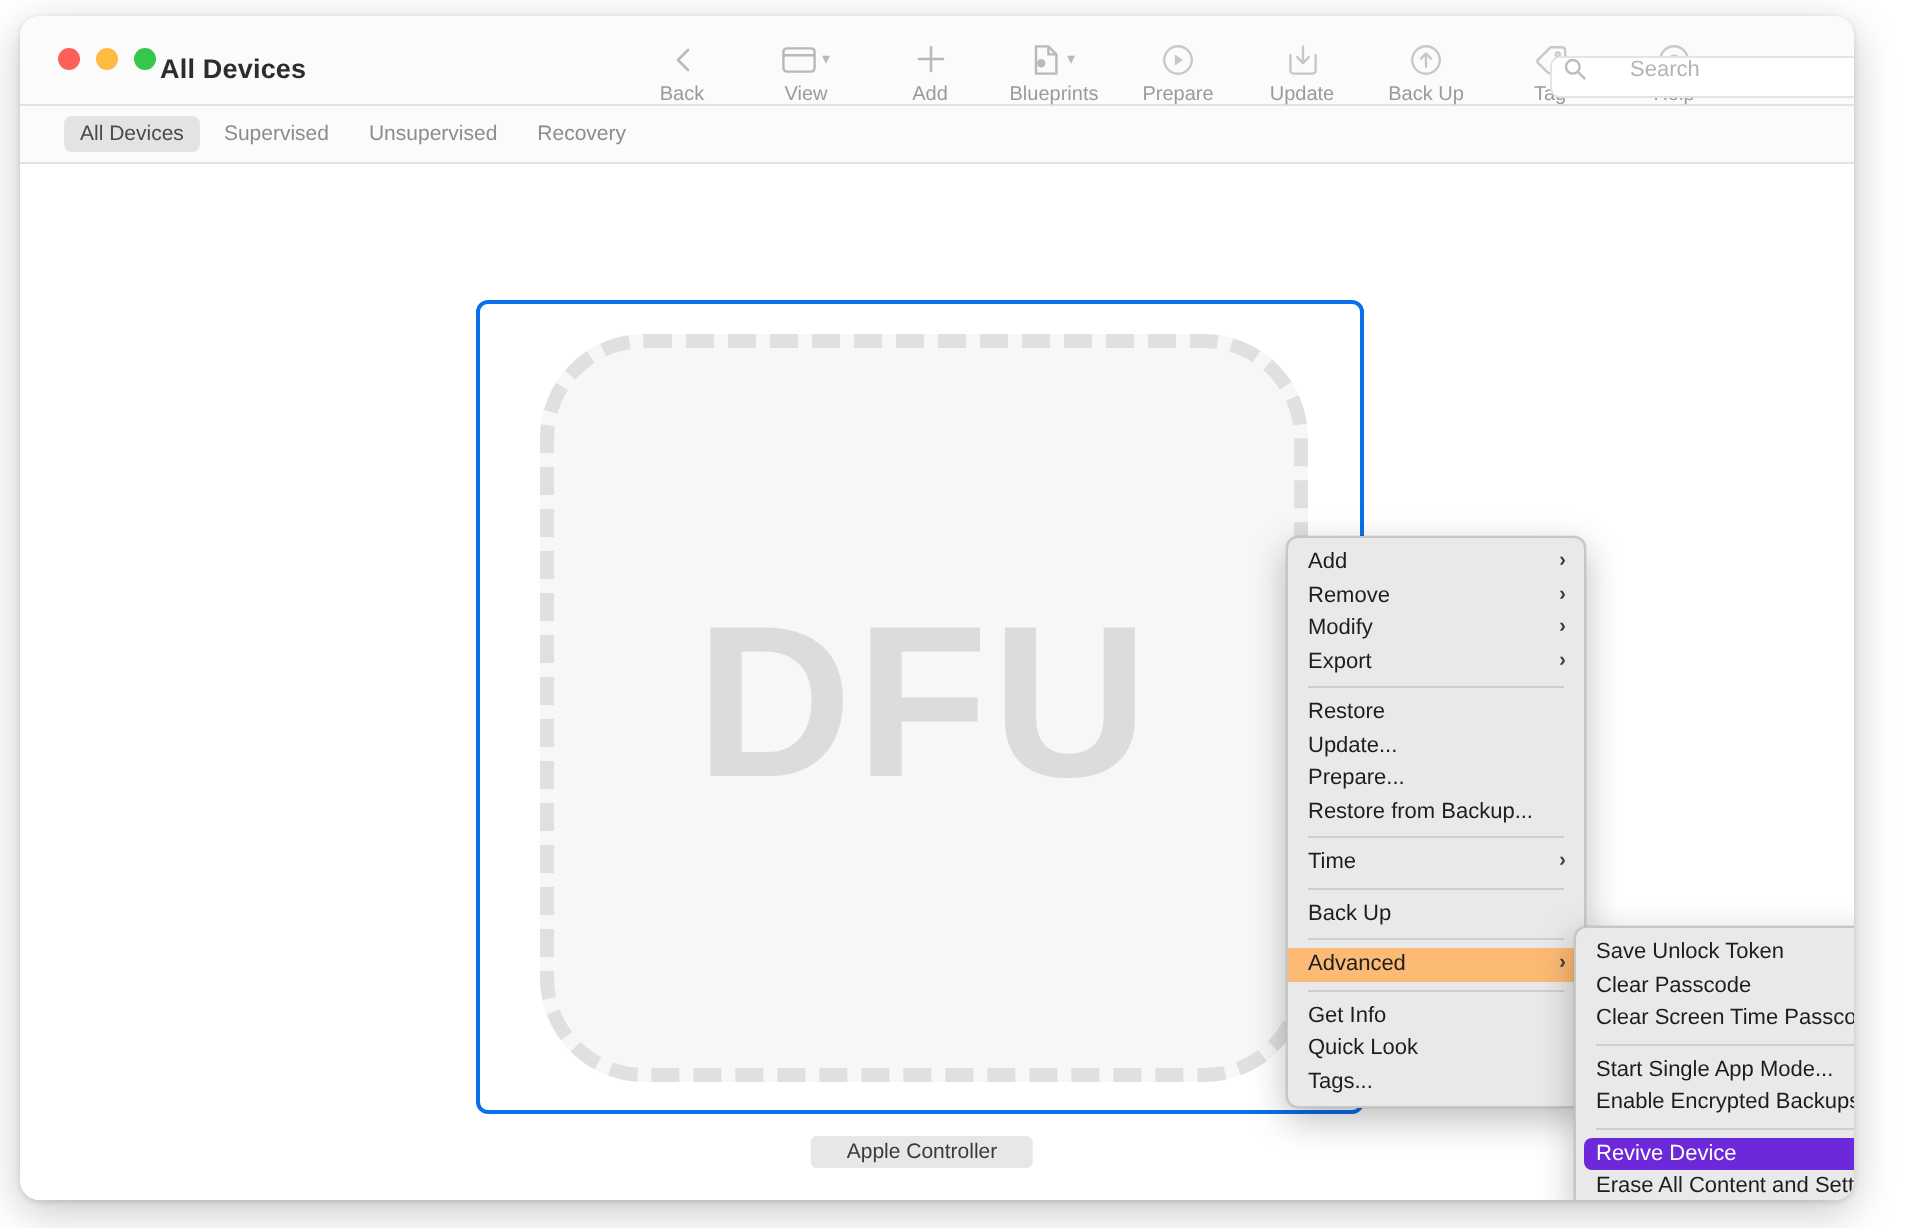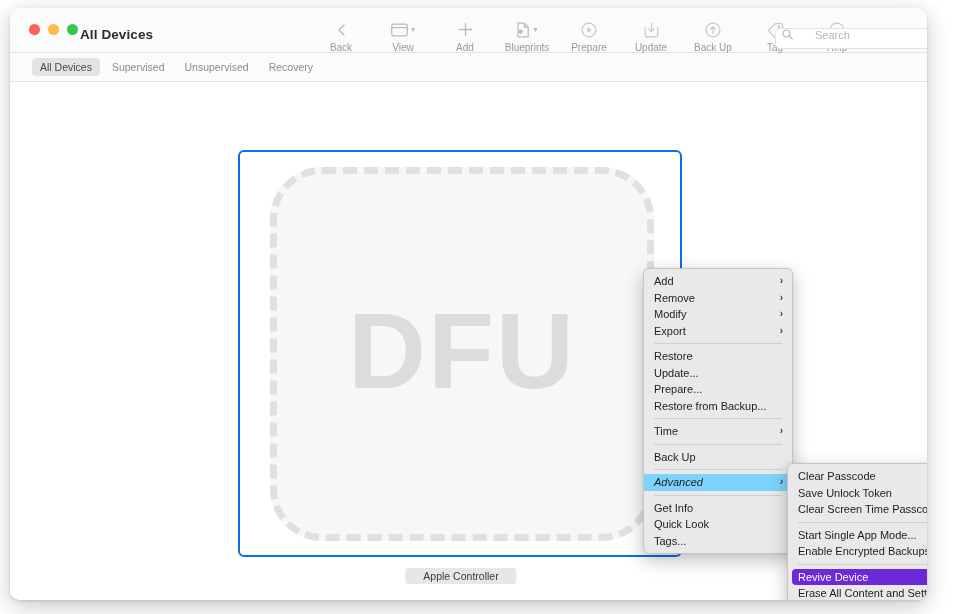--- a/index.html
+++ b/index.html
@@ -246,21 +246,21 @@
     cursor: default;
   }
   .mrow .mlabel { flex: 1; }
   .mrow .marrow {
     font-size: 10px;
     color: #3c3c3e;
     font-weight: bold;
     line-height: 1;
     margin-left: 8px;
   }
-  .mrow.hl-gray { background: #7dd3fc; font-style: italic; }
+  .mrow.hl-gray { background: #fdba74; }
   .mrow.hl-blue {
     background: #6d28d9;
     color: #ffffff;
     margin: 0 4px;
     padding: 0 5px 0 6px;
     border-radius: 4px;
   }
   .msep {
     height: 1px;
     background: #cfcfcf;
@@ -479,24 +479,24 @@
         <div class="mrow">
           <span class="mlabel">Quick Look</span>
         </div>
         <div class="mrow">
           <span class="mlabel">Tags...</span>
         </div>
       </div>
 
       <div class="menu sub">
         <div class="mrow">
+          <span class="mlabel">Save Unlock Token</span>
+        </div>
+        <div class="mrow">
           <span class="mlabel">Clear Passcode</span>
-        </div>
-        <div class="mrow">
-          <span class="mlabel">Save Unlock Token</span>
         </div>
         <div class="mrow">
           <span class="mlabel">Clear Screen Time Passcode</span>
         </div>
 
         <div class="msep"></div>
 
         <div class="mrow">
           <span class="mlabel">Start Single App Mode...</span>
         </div>

